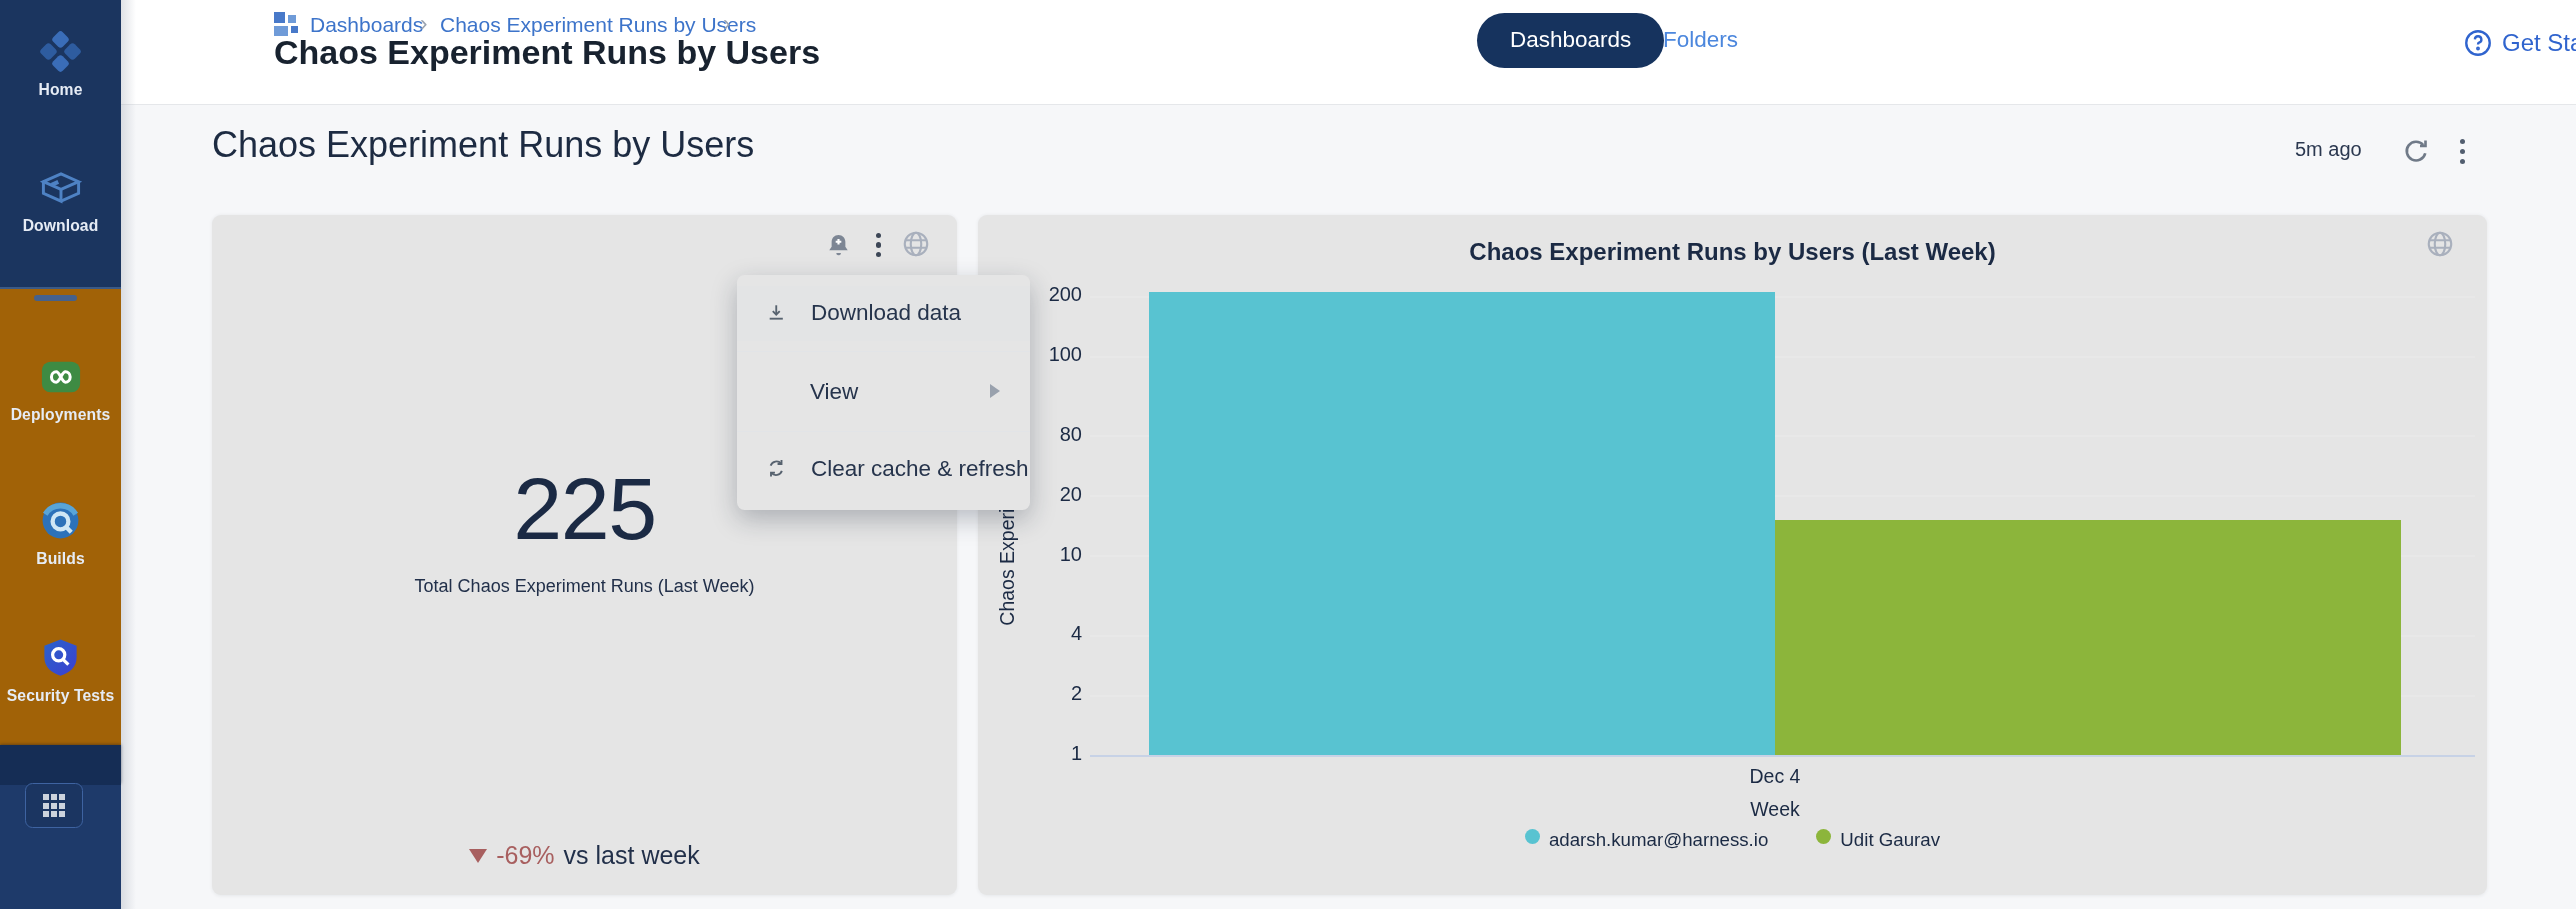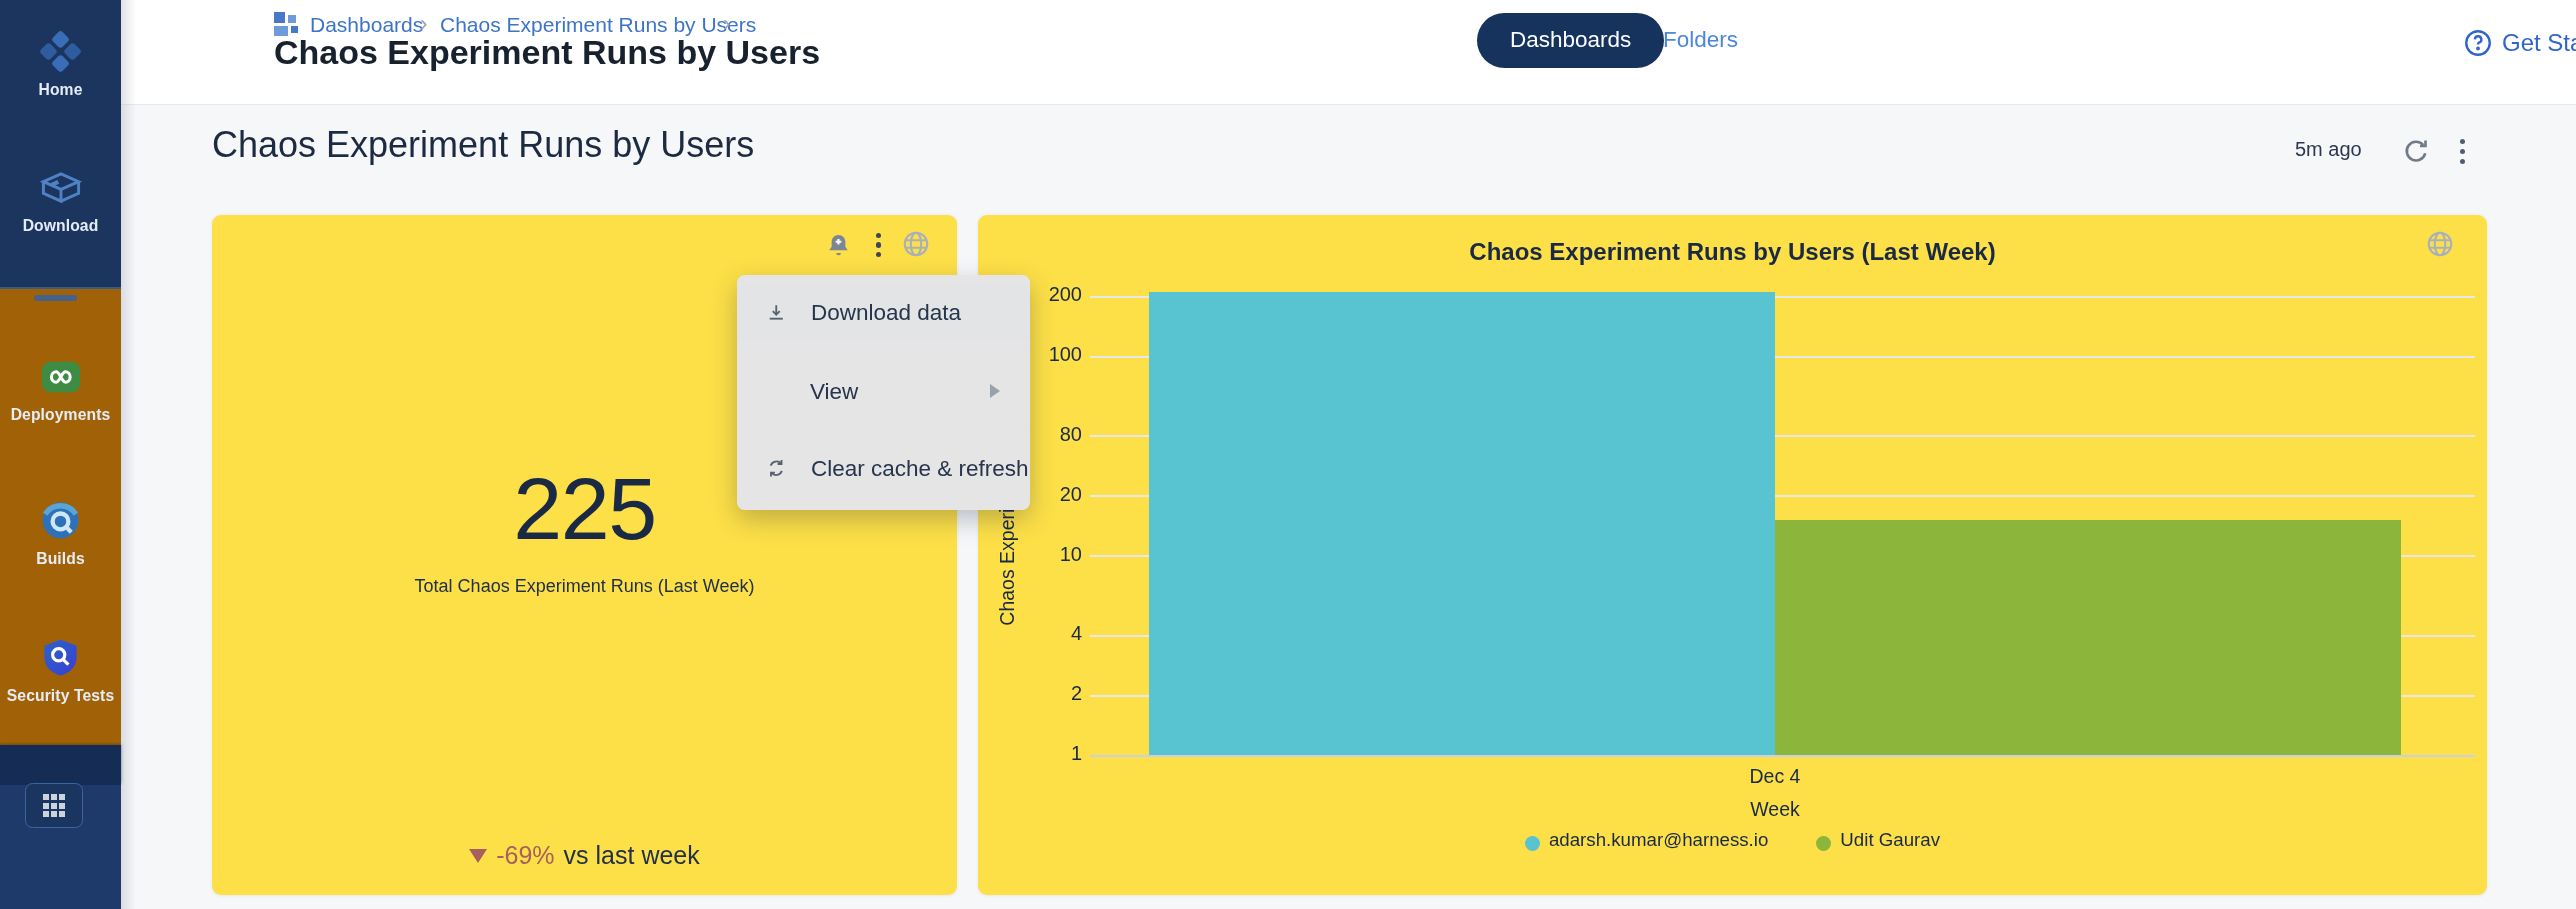--- a/index.html
+++ b/index.html
@@ -39,41 +39,41 @@
   .get-started span { font-size:24px; font-weight:500; color:#3064ce; white-space:nowrap; }
 
   
   .section-title { position:absolute; left:212px; top:124px; font-size:36px; font-weight:500; color:#1d2b42; white-space:nowrap; z-index:5; }
   .last-refreshed { position:absolute; left:2295px; top:138px; font-size:20px; color:#2b3850; z-index:5; }
   .icon-btn { position:absolute; width:33px; height:33px; display:flex; align-items:center; justify-content:center; cursor:pointer; z-index:5; }
   .kebab { display:flex; flex-direction:column; gap:4.5px; }
   .kebab i { width:5.2px; height:5.2px; border-radius:50%; background:#525e70; }
 
   
-  .card { position:absolute; background:#fde047; border-radius:9px; box-shadow:0 0.7px 3.7px rgba(40,50,70,.08); z-index:1; }
+  .card { position:absolute; background:#e5e5e5; border-radius:9px; box-shadow:0 0.7px 3.7px rgba(40,50,70,.08); z-index:1; }
   .card-left { left:212px; top:215px; width:745px; height:680px; }
   .card-right { left:978px; top:215px; width:1509px; height:680px; }
 
   .tile-value { position:absolute; left:0; top:243px; width:100%; text-align:center; font-size:88px; font-weight:500; color:#1b2a44; letter-spacing:-1.5px; }
   .tile-caption { position:absolute; left:0; top:361px; width:100%; text-align:center; font-size:18px; color:#22304a; }
   .tile-delta { position:absolute; left:0; top:626px; width:100%; display:flex; align-items:center; justify-content:center; gap:9px; }
   .tri-down { width:0; height:0; border-left:9.7px solid transparent; border-right:9.7px solid transparent; border-top:14.2px solid #a85f5f; }
   .delta-neg { font-size:25px; color:#a85f5f; }
   .delta-suffix { font-size:25px; color:#22304a; }
 
   .chart-title { position:absolute; left:0; top:22.5px; width:100%; text-align:center; font-size:24px; font-weight:700; color:#1b2a44; }
   .gridline { position:absolute; height:1.5px; background:#e8e8e8; }
   .gridline.baseline { background:#c7d2e6; }
   .ytick { position:absolute; left:22px; width:82px; text-align:right; font-size:20px; color:#1b2a44; }
   .bar { position:absolute; }
   .y-title { position:absolute; left:29px; top:305px; transform:translate(-50%,-50%) rotate(-90deg); font-size:19.5px; color:#1b2a44; white-space:nowrap; }
   .x-cat { position:absolute; left:797px; top:550px; transform:translateX(-50%); font-size:19.5px; color:#1b2a44; }
   .x-label { position:absolute; left:797px; top:583px; transform:translateX(-50%); font-size:19.5px; color:#1b2a44; }
   .chart-legend { position:absolute; left:0; top:614px; width:100%; display:flex; justify-content:center; gap:48px; }
-  .legend-item { display:flex; align-items:flex-end; gap:9px; cursor:pointer; }
+  .legend-item { display:flex; align-items:flex-start; gap:9px; cursor:pointer; }
   .legend-dot { width:15px; height:15px; border-radius:50%; display:inline-block; }
   .legend-item span:last-child { font-size:18.7px; color:#1b2a44; }
 
   
   .menu { position:absolute; left:737px; top:275px; width:293px; height:235px; background:#e5e5e5; border-radius:7.5px; box-shadow:0 9px 25.5px rgba(25,35,55,.28); z-index:50;text-decoration:underline; }
   .menu-row { position:absolute; left:0; width:100%; display:flex; align-items:center; padding-left:28.4px; cursor:pointer; }
   .menu-row .label { font-size:22.5px; color:#26344c; margin-left:23px; white-space:nowrap; }
   .menu-row.highlight { background:#e3e4e5; }
   .menu-row.no-icon { padding-left:73px; }
   .menu-row.no-icon .label { margin-left:0; }

